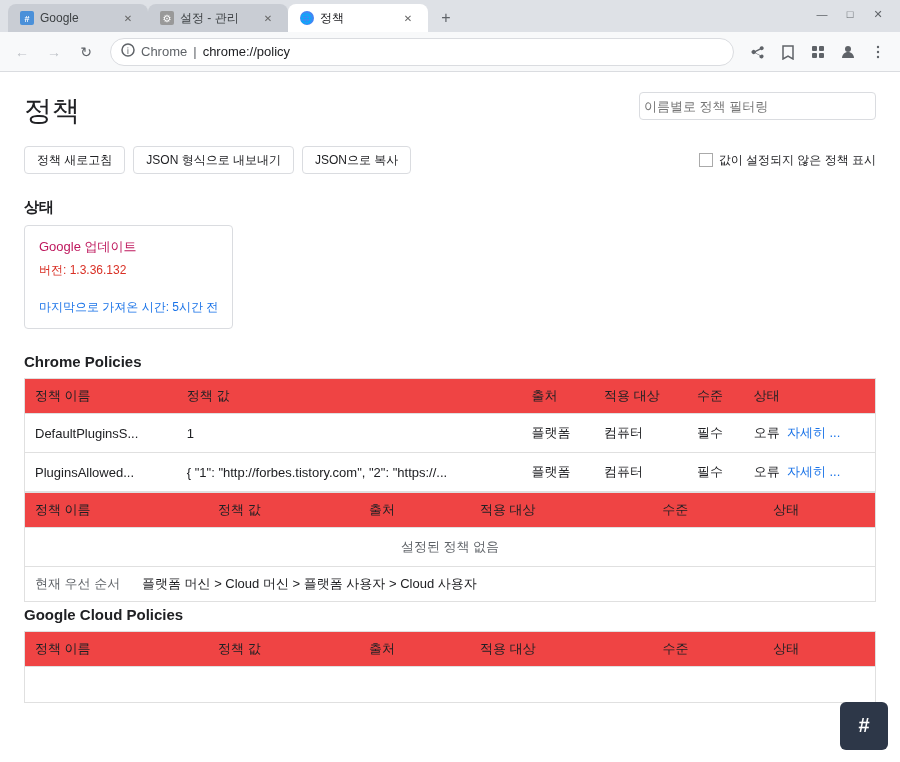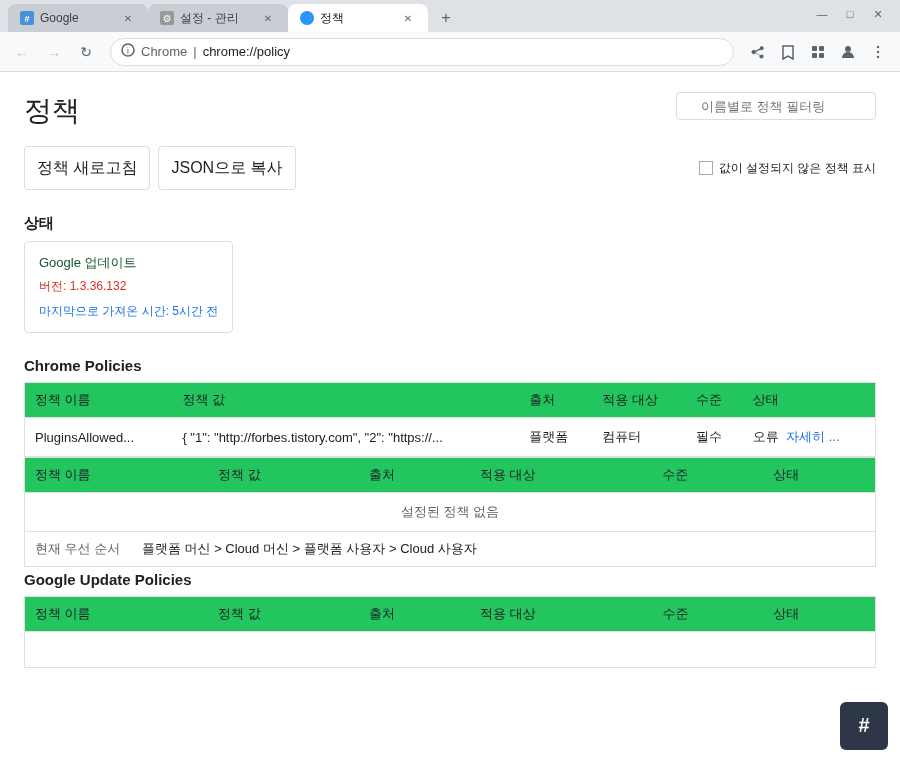--- a/index.html
+++ b/index.html
@@ -28,44 +28,44 @@
     .address-site { color: #5f6368; font-size: 13px; }
     .address-path { color: #202124; font-size: 13px; }
     .toolbar-right { display: flex; align-items: center; gap: 2px; }
     .toolbar-icon-btn { width: 28px; height: 28px; border-radius: 50%; display: flex; align-items: center; justify-content: center; cursor: pointer; color: #5f6368; font-size: 14px; border: none; background: none; }
 
     
     .page-content { flex: 1; background: #fff; overflow-y: auto; padding: 20px 24px; display: flex; flex-direction: column; gap: 0; position: relative; }
 
     .page-header { display: flex; align-items: flex-start; justify-content: space-between; margin-bottom: 16px; }
     .page-title { font-size: 28px; font-weight: 400; color: #202124; }
-    .filter-input { height: 28px; width: 200px; border: 1px solid #dadce0; border-radius: 4px; padding: 0 24px; font-size: 13px; color: #202124; }
+    .filter-input { height: 28px; width: 237px; border: 1px solid #dadce0; border-radius: 4px; padding: 0 4px; font-size: 13px; color: #202124; }
 
     .action-bar { display: flex; align-items: center; justify-content: space-between; margin-bottom: 20px; }
     .action-buttons { display: flex; gap: 8px; }
-    .action-btn { height: 44px; padding: 0 12px; border: 1px solid #dadce0; border-radius: 4px; background: #fff; font-size: 16px; color: #202124; cursor: pointer; white-space: nowrap; }
+    .action-btn { height: 28px; padding: 0 12px; border: 1px solid #dadce0; border-radius: 4px; background: #fff; font-size: 12px; color: #202124; cursor: pointer; white-space: nowrap; }
     .show-unset { display: flex; align-items: center; gap: 6px; font-size: 12px; color: #202124; }
     .checkbox { width: 14px; height: 14px; border: 1px solid #aaa; background: #fff; cursor: pointer; flex-shrink: 0; }
 
     .section-title { font-size: 15px; font-weight: 600; color: #202124; margin-bottom: 8px; margin-top: 4px; }
 
     
     .status-section { margin-bottom: 20px; }
     .status-box { border: 1px solid #dadce0; border-radius: 4px; padding: 12px 14px; display: inline-block; min-width: 200px; background: #fff; }
-    .status-box-title { font-size: 13px; font-weight: 500; color: #14532d; margin-bottom: 6px; }
-    .status-version { font-size: 12px; color: #d93025; margin-bottom: 8px; }
+    .status-box-title { font-size: 13px; font-weight: 500; color: #be185d; margin-bottom: 6px; }
+    .status-version { font-size: 12px; color: #d93025; margin-bottom: 20px; }
     .status-time { font-size: 12px; color: #1a73e8; }
 
     
     .policy-section { }
     .policy-table { width: 100%; border-collapse: collapse; font-size: 13px; border: 1px solid #e0e0e0; }
     .policy-table th { background: #f8f9fa; padding: 8px 10px; text-align: left; font-weight: 500; color: #202124; border-bottom: 1px solid #e0e0e0; font-size: 13px; }
     .policy-table td { padding: 10px 10px; border-bottom: 1px solid #e0e0e0; vertical-align: middle; }
     .policy-table tr:last-child td { border-bottom: none; }
-    .policy-table tr.header-row th { background: #22c55e; }
+    .policy-table tr.header-row th { background: #ef4444; }
     .policy-link { color: #1a73e8; text-decoration: none; cursor: pointer; }
     .no-policy { text-align: center; color: #5f6368; padding: 16px; font-size: 13px; border-radius: 19px; }
     .precedence-row td { padding: 8px 10px; }
     .precedence-label { color: #5f6368; font-size: 13px; }
     .precedence-value { font-size: 13px; color: #202124; }
 
     
     .page-content::-webkit-scrollbar { width: 8px; }
     .page-content::-webkit-scrollbar-track { background: #f0f0f0; }
     .page-content::-webkit-scrollbar-thumb { background: #bdc1c6; border-radius: 4px; }
@@ -175,20 +175,21 @@
   <div class="page-content">
 
     <div class="page-header">
       <h1 class="page-title">정책</h1>
       <input class="filter-input" type="text" placeholder="이름별로 정책 필터링" style="">
     </div>
 
     <div class="action-bar">
       <div class="action-buttons">
         <button class="action-btn">정책 새로고침</button>
+        <button class="action-btn">JSON 형식으로 내보내기</button>
         <button class="action-btn">JSON으로 복사</button>
       </div>
       <div class="show-unset">
         <div class="checkbox"></div>
         <span>값이 설정되지 않은 정책 표시</span>
       </div>
     </div>
 
     <div class="status-section">
       <div class="section-title">상태</div>
@@ -207,20 +208,28 @@
             <th>정책 이름</th>
             <th>정책 값</th>
             <th>출처</th>
             <th>적용 대상</th>
             <th>수준</th>
             <th>상태</th>
           </tr>
         </thead>
         <tbody>
           <tr class="policy-row">
+            <td>DefaultPluginsS...</td>
+            <td>1</td>
+            <td>플랫폼</td>
+            <td>컴퓨터</td>
+            <td>필수</td>
+            <td>오류 &nbsp;<a class="policy-link">자세히 ...</a></td>
+          </tr>
+          <tr class="policy-row">
             <td>PluginsAllowed...</td>
             <td>{ "1": "http://forbes.tistory.com", "2": "https://...</td>
             <td>플랫폼</td>
             <td>컴퓨터</td>
             <td>필수</td>
             <td>오류 &nbsp;<a class="policy-link">자세히 ...</a></td>
           </tr>
         </tbody>
       </table>
     </div>
@@ -246,21 +255,21 @@
               <span class="precedence-label">현재 우선 순서</span>
               &nbsp;&nbsp;&nbsp;&nbsp;
               <span class="precedence-value">플랫폼 머신 &gt; Cloud 머신 &gt; 플랫폼 사용자 &gt; Cloud 사용자</span>
             </td>
           </tr>
         </tbody>
       </table>
     </div>
 
     <div class="policy-section">
-      <div class="section-title">Google Update Policies</div>
+      <div class="section-title">Google Cloud Policies</div>
       <table class="policy-table">
         <thead>
           <tr class="header-row">
             <th>정책 이름</th>
             <th>정책 값</th>
             <th>출처</th>
             <th>적용 대상</th>
             <th>수준</th>
             <th>상태</th>
           </tr>

